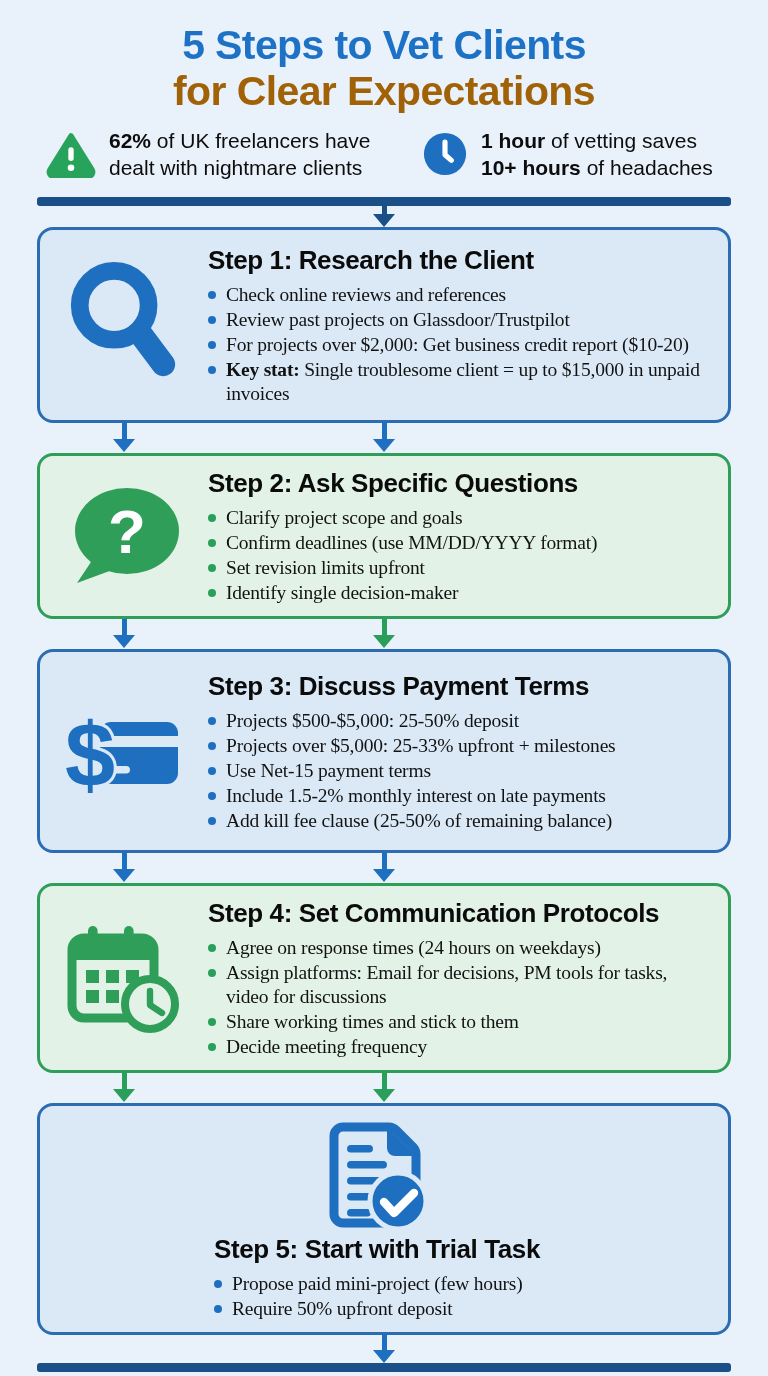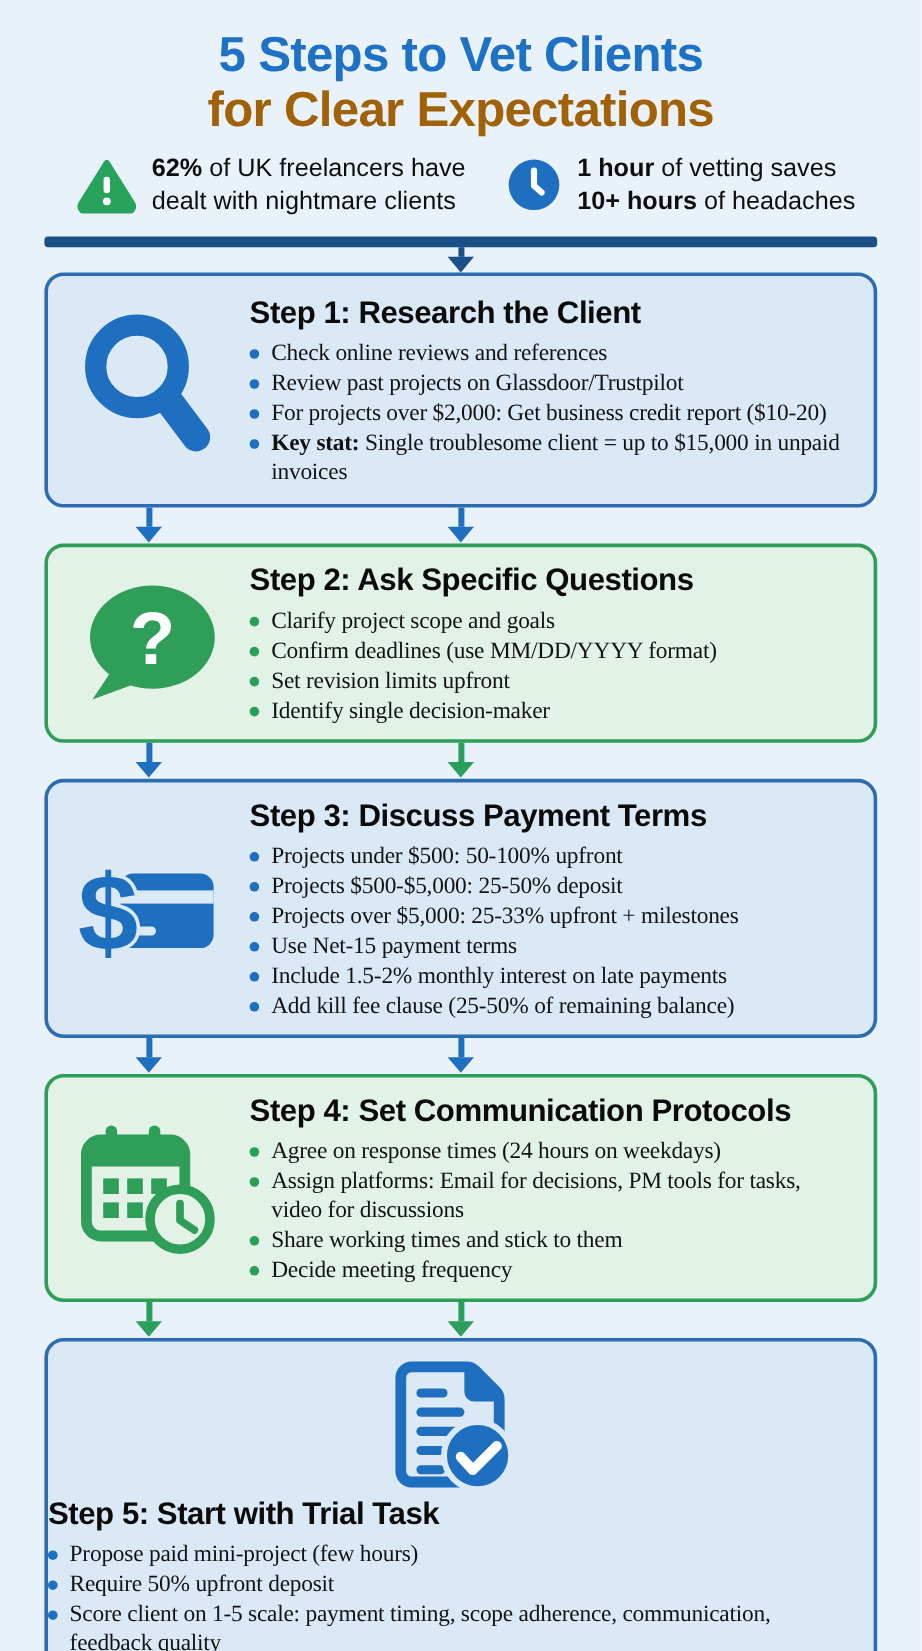--- a/index.html
+++ b/index.html
@@ -8,21 +8,21 @@
     background:#e9f1fa;
     font-family:"Liberation Sans", sans-serif;
     color:#121212;
   }
   
   .title{margin-top:22px;text-align:center;font-weight:bold;font-size:41px;line-height:46px;letter-spacing:-0.6px;}
   .title .l1{color:#1e72c6;}
   .title .l2{color:#a16207;}
   .stats{display:flex;align-items:center;margin-top:13px;padding-left:46px;}
   .stat{display:flex;align-items:center;gap:13px;}
-  .stat-1{width:342px;justify-content:flex-end;}
+  .stat-1{width:342px;}
   .stat-2{margin-left:34px;}
   .stat-text{font-size:21px;line-height:27px;color:#0d0d0d;}
   .stat-text b{font-weight:bold;}
   
   .bar{height:9px;background:#1b4f88;border-radius:3px;margin:16px 37px 0 37px;}
   .bar2{height:9px;background:#1b4f88;border-radius:3px;margin:0 37px;}
   .arrow{display:flex;flex-direction:column;align-items:center;width:24px;}
   .arrow .stem{width:5px;height:16px;}
   .arrow .head{width:0;height:0;border-left:11px solid transparent;border-right:11px solid transparent;border-top-width:13px;border-top-style:solid;}
   .arrow.navy .stem{background:#1b4f88;height:8px;} .arrow.navy .head{border-top-color:#1b4f88;}
@@ -192,24 +192,20 @@
         <rect x="18" y="17" width="39" height="5.5" fill="#dbe9f7"></rect>
         <rect x="23" y="32" width="10" height="3.8" rx="1.9" fill="#dbe9f7"></rect>
         <text x="13" y="42" text-anchor="middle" font-family="Liberation Sans, sans-serif" font-size="45" font-weight="bold" fill="#1e6fc0" stroke="#dbe9f7" stroke-width="3" paint-order="stroke">$</text>
       </svg>
     </div>
     <div class="content-col">
       <div class="step-title">Step 3: Discuss Payment Terms</div>
       <ul class="bullets">
         <li>
             <span class="dot"></span>
-            <span><b></b><span>Projects under $500: 50-100% upfront</span></span>
-          </li>
-        <li>
-            <span class="dot"></span>
             <span><b></b><span>Projects $500-$5,000: 25-50% deposit</span></span>
           </li>
         <li>
             <span class="dot"></span>
             <span><b></b><span>Projects over $5,000: 25-33% upfront + milestones</span></span>
           </li>
         <li>
             <span class="dot"></span>
             <span><b></b><span>Use Net-15 payment terms</span></span>
           </li>
@@ -305,24 +301,20 @@
       <div class="step-title">Step 5: Start with Trial Task</div>
       <ul class="bullets">
         <li>
             <span class="dot"></span>
             <span><b></b><span>Propose paid mini-project (few hours)</span></span>
           </li>
         <li>
             <span class="dot"></span>
             <span><b></b><span>Require 50% upfront deposit</span></span>
           </li>
-        <li>
-            <span class="dot"></span>
-            <span><b></b><span>Score client on 1-5 scale: payment timing, scope adherence, communication, feedback quality</span></span>
-          </li>
       </ul>
     </div>
   </div>
 
   <div class="bottom-arrow-row">
     <div class="arrow blue">
         <div class="stem"></div>
         <div class="head"></div>
       </div>
   </div>

